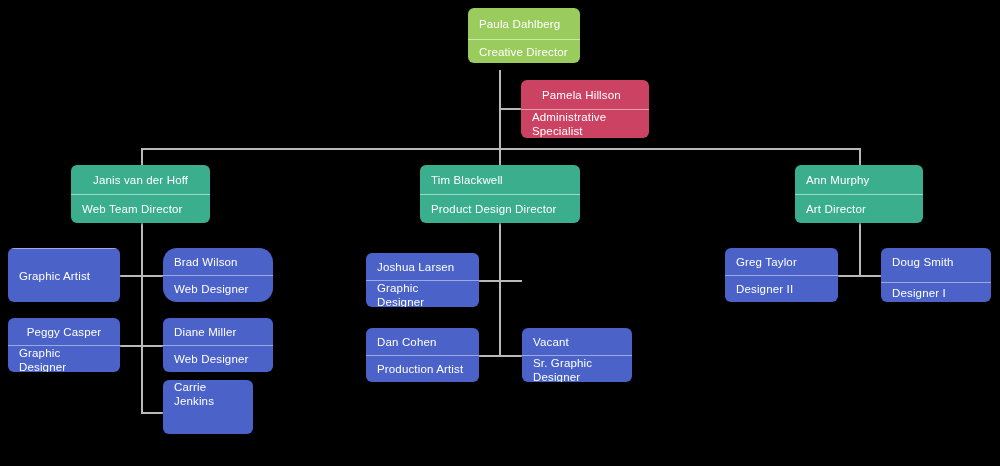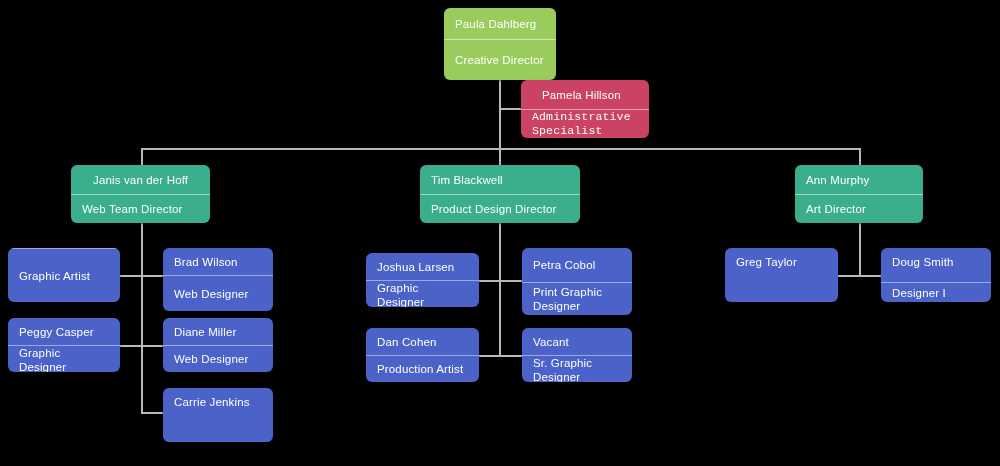--- a/index.html
+++ b/index.html
@@ -53,21 +53,21 @@
   }
   .node .title {
     flex: 1 1 auto;
     border-top: 1px solid rgba(255,255,255,0.42);
   }
 
   
   .node.green  { background: #9ACC5D; }
   .node.green .title  { border-top-color: rgba(255,255,255,0.5); }
   .node.crimson{ background: #CC4263; }
-  .node.crimson .title{ border-top-color: rgba(255,255,255,0.5); font-family: Liberation Mono, monospace; }
+  .node.crimson .title{ border-top-color: rgba(255,255,255,0.5); }
   .node.teal   { background: #3BAF8D; }
   .node.teal .title   { border-top-color: rgba(255,255,255,0.5); }
   .node.blue   { background: #4B62C8; }
   .node.blue .title   { border-top-color: rgba(255,255,255,0.45); }
 </style>
 </head>
 <body>
 
 <div id="chart">
     <div class="conn v" style="left: 499px; top: 70px; height: 78px;"></div>
@@ -83,21 +83,21 @@
     <div class="conn h" style="left: 141px; top: 345px; width: 22px;"></div>
     <div class="conn h" style="left: 141px; top: 412px; width: 22px;"></div>
     <div class="conn v" style="left: 499px; top: 223px; height: 132px;"></div>
     <div class="conn h" style="left: 479px; top: 280px; width: 20px;"></div>
     <div class="conn h" style="left: 499px; top: 280px; width: 23px;"></div>
     <div class="conn h" style="left: 479px; top: 355px; width: 20px;"></div>
     <div class="conn h" style="left: 499px; top: 355px; width: 23px;"></div>
     <div class="conn v" style="left: 859px; top: 223px; height: 52px;"></div>
     <div class="conn h" style="left: 838px; top: 275px; width: 21px;"></div>
     <div class="conn h" style="left: 859px; top: 275px; width: 22px;"></div>
-    <div class="node green" style="left: 444px; top: 8px; width: 112px; height: 72px; text-align: center;">
+    <div class="node green" style="left: 468px; top: 8px; width: 112px; height: 55px; text-align: center;">
       <div class="name" style="height: 31px;">Paula Dahlberg</div>
       <div class="title">Creative Director</div>
     </div>
     <div class="node crimson" style="left: 521px; top: 80px; width: 128px; height: 58px;">
       <div class="name" style="height: 29px; padding-left: 21px;">Pamela Hillson</div>
       <div class="title">Administrative Specialist</div>
     </div>
     <div class="node teal" style="left: 71px; top: 165px; width: 139px; height: 58px;">
       <div class="name" style="height: 29px; padding-left: 22px;">Janis van der Hoff</div>
       <div class="title">Web Team Director</div>
@@ -106,53 +106,49 @@
       <div class="name" style="height: 29px;">Tim Blackwell</div>
       <div class="title">Product Design Director</div>
     </div>
     <div class="node teal" style="left: 795px; top: 165px; width: 128px; height: 58px;">
       <div class="name" style="height: 29px;">Ann Murphy</div>
       <div class="title">Art Director</div>
     </div>
     <div class="node blue" style="left: 8px; top: 248px; width: 112px; height: 54px;">
       <div class="title">Graphic Artist</div>
     </div>
-    <div class="node blue" style="left: 8px; top: 318px; width: 112px; height: 54px;">
+    <div class="node blue" style="left: 8px; top: 318px; width: 112px; height: 54px; align-items: center;">
       <div class="name" style="height: 27px;">Peggy Casper</div>
       <div class="title">Graphic Designer</div>
     </div>
-    <div class="node blue" style="left: 163px; top: 248px; width: 110px; height: 63px;">
+    <div class="node blue" style="left: 163px; top: 248px; width: 110px; height: 54px; border-radius: 14px;">
       <div class="name" style="height: 27px;">Brad Wilson</div>
       <div class="title">Web Designer</div>
     </div>
     <div class="node blue" style="left: 163px; top: 318px; width: 110px; height: 54px;">
       <div class="name" style="height: 27px;">Diane Miller</div>
       <div class="title">Web Designer</div>
     </div>
-    <div class="node blue" style="left: 163px; top: 388px; width: 110px; height: 54px; gap: 48px;">
+    <div class="node blue" style="left: 163px; top: 380px; width: 90px; height: 54px; gap: 48px;">
       <div class="name" style="height: 27px;">Carrie Jenkins</div>
       <div class="title">Web Designer</div>
     </div>
     <div class="node blue" style="left: 366px; top: 253px; width: 113px; height: 54px;">
       <div class="name" style="height: 27px;">Joshua Larsen</div>
       <div class="title">Graphic Designer</div>
     </div>
     <div class="node blue" style="left: 366px; top: 328px; width: 113px; height: 54px;">
       <div class="name" style="height: 27px;">Dan Cohen</div>
       <div class="title">Production Artist</div>
     </div>
-    <div class="node blue" style="left: 522px; top: 248px; width: 110px; height: 67px;">
-      <div class="name" style="height: 34px;">Petra Cobol</div>
-      <div class="title">Print Graphic
-Designer</div>
-    </div>
     <div class="node blue" style="left: 522px; top: 328px; width: 110px; height: 54px;">
       <div class="name" style="height: 27px;">Vacant</div>
       <div class="title">Sr. Graphic Designer</div>
     </div>
     <div class="node blue" style="left: 725px; top: 248px; width: 113px; height: 54px;">
       <div class="name" style="height: 27px;">Greg Taylor</div>
+      <div class="title">Designer II</div>
     </div>
     <div class="node blue" style="left: 881px; top: 248px; width: 110px; height: 54px; gap: 7px;">
       <div class="name" style="height: 27px;">Doug Smith</div>
       <div class="title">Designer I</div>
     </div>
   </div>
 
 </body></html>

